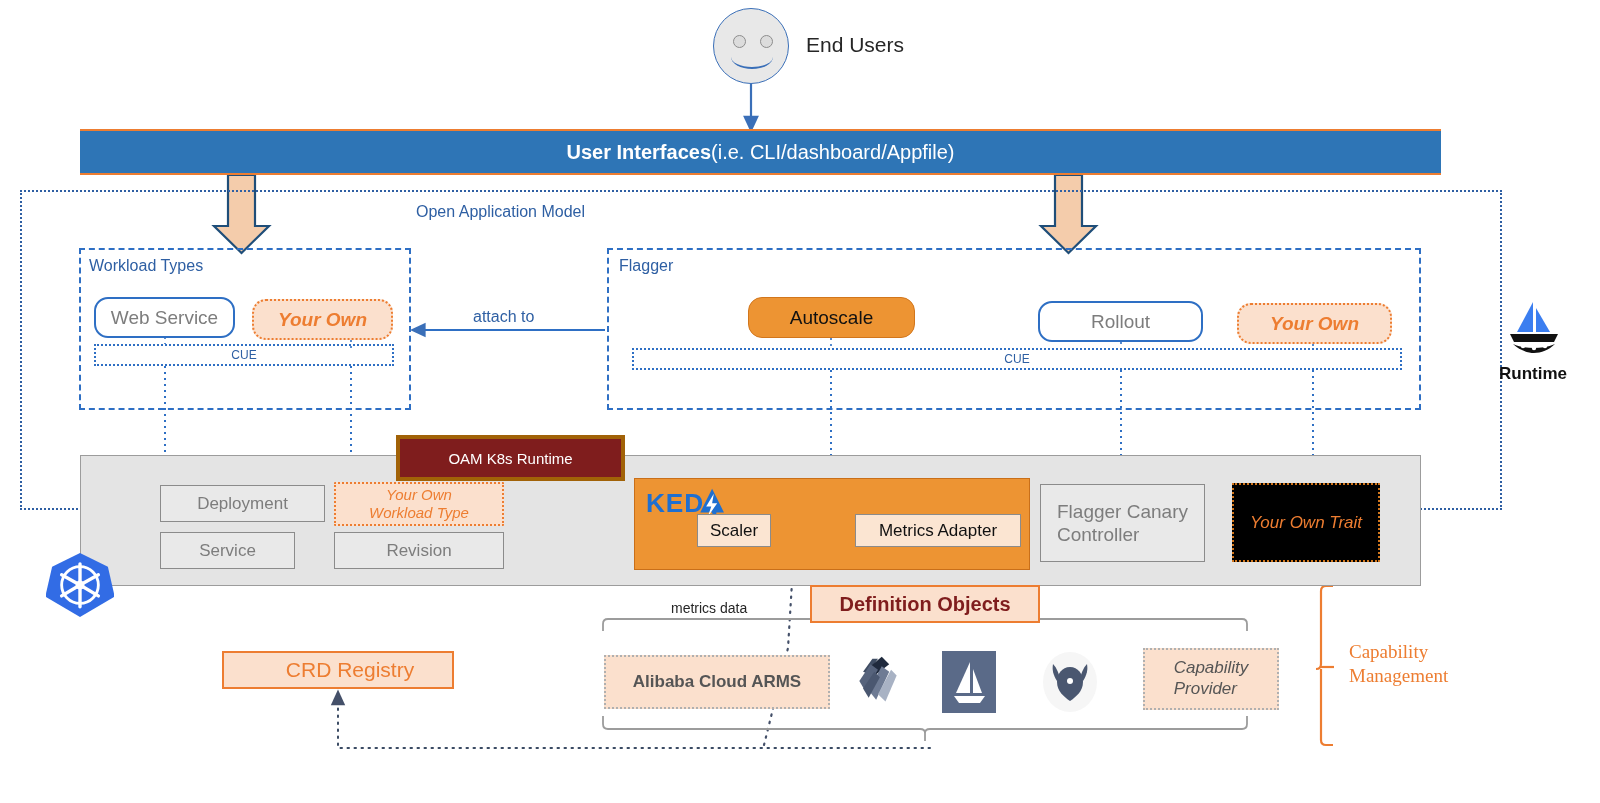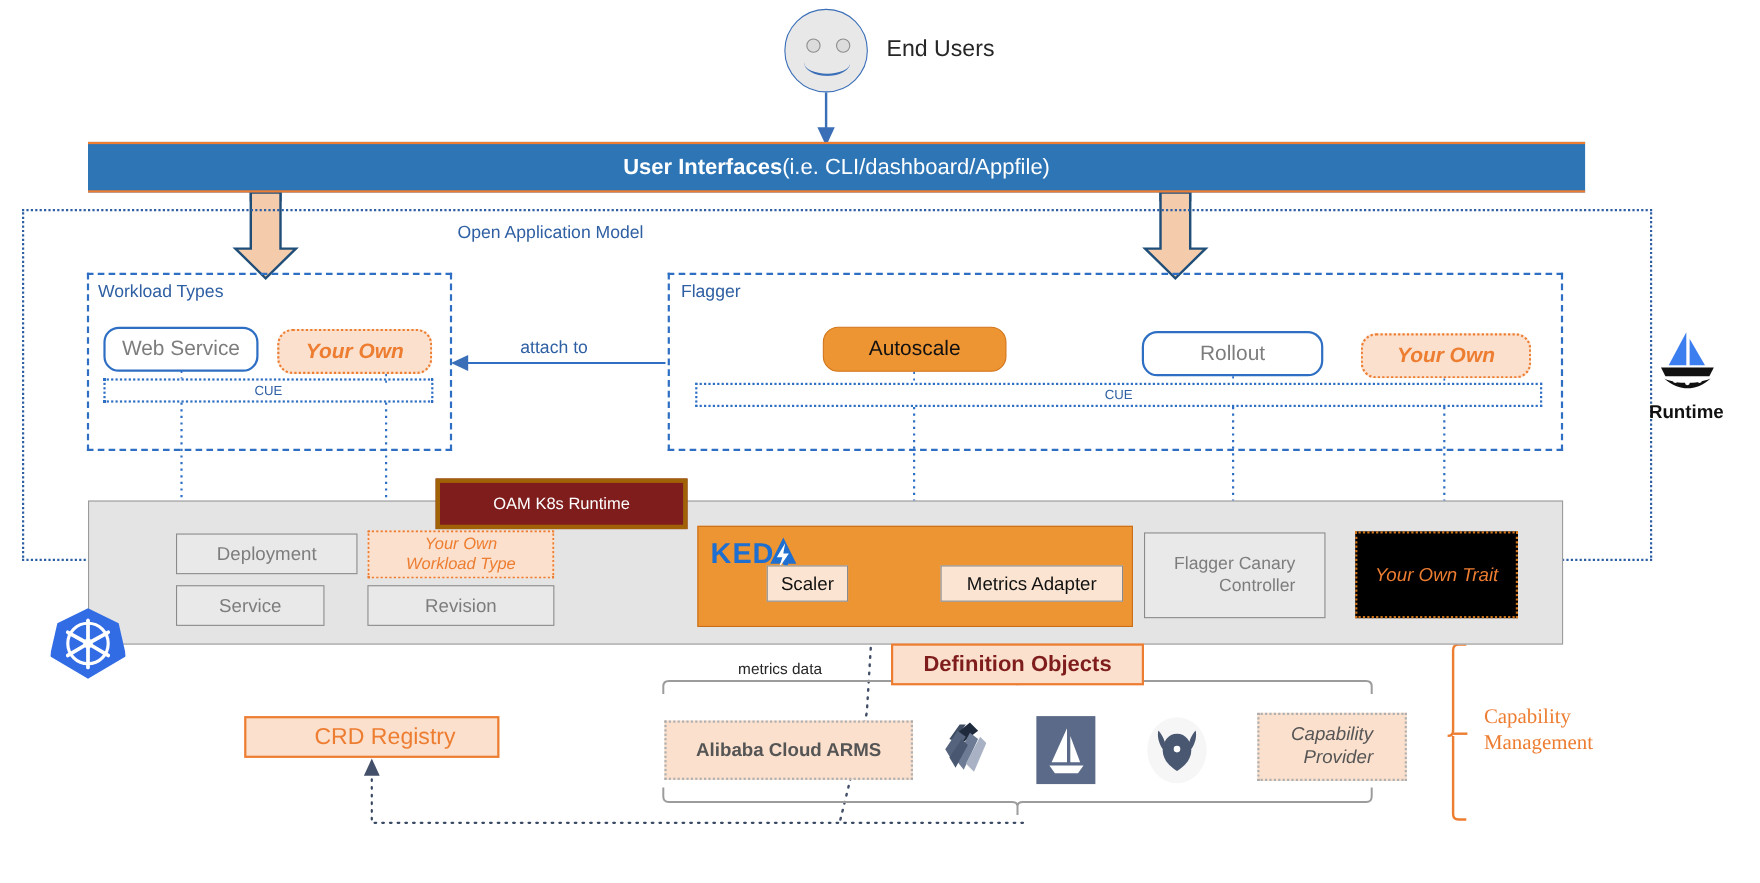--- a/index.html
+++ b/index.html
@@ -1,21 +1,21 @@
 <!DOCTYPE html>
 <html><head>
 <meta charset="utf-8">
 <title>KubeVela OAM Architecture</title>
 <style>
   html,body{margin:0;padding:0;background:#ffffff;}
   body{width:1600px;height:803px;position:relative;overflow:hidden;
        font-family:"Liberation Sans","DejaVu Sans",sans-serif;color:#404040;}
   .canvas{position:absolute;inset:0;}
   .abs{position:absolute;box-sizing:border-box;}
-  .ctr{display:flex;align-items:center;justify-content:center;text-align:right;}
+  .ctr{display:flex;align-items:center;justify-content:center;text-align:left;}
 
   
   #smiley{left:713px;top:8px;width:76px;height:76px;border-radius:50%;
           background:#e8e8e8;border:1.6px solid #3a6fb8;}
   #smiley .eye{position:absolute;width:11px;height:11px;border-radius:50%;
                background:#dcdcdc;border:1.4px solid #8d8d8d;top:26px;}
   #smiley .eye.l{left:19px;} #smiley .eye.r{left:46px;}
   #smiley .mouth{position:absolute;left:17px;top:36px;width:42px;height:22px;
                  border:0;border-bottom:2.2px solid #3a6fb8;border-radius:0 0 50% 50%;}
   #endusers-label{left:806px;top:33px;font-size:21px;color:#262626;white-space:nowrap;}
@@ -64,21 +64,21 @@
   #runtime-tab{left:396px;top:435px;width:229px;height:46px;background:#7f1d1d;
                border:4px solid #a16207;color:#ffffff;font-size:15px;}
   .rbox{height:37px;font-size:17px;background:#e9e9e9;border:1.6px solid #8b8b8b;color:#7d7d7d;}
   #b-deployment{left:160px;top:485px;width:165px;}
   #b-service{left:160px;top:532px;width:135px;}
   #b-revision{left:334px;top:532px;width:170px;}
   #b-wl-own{left:334px;top:482px;width:170px;height:44px;background:#fbe0cd;
             border:2.2px dotted #ed7d31;color:#ed7d31;font-style:italic;
             font-size:15px;line-height:1.22;flex-direction:column;border-radius:1px;}
   #b-flagger{left:1040px;top:484px;width:165px;height:78px;background:#e9e9e9;
-             border:1.6px solid #8b8b8b;color:#7d7d7d;font-size:16px;line-height:1.22;}
+             border:1.6px solid #8b8b8b;color:#7d7d7d;font-size:19px;line-height:1.22;}
   #b-tr-own{left:1232px;top:483px;width:148px;height:79px;background:#000000;
             border:2.2px dotted #d2761c;color:#ed7d31;font-style:italic;font-size:17px;}
 
   
   #keda{left:634px;top:478px;width:396px;height:92px;background:#ed9433;
         border:1.6px solid #c96f19;}
   #keda-logo{left:646px;top:487px;width:100px;height:34px;}
   .kbox{height:33px;font-size:17px;background:#fbe5d2;border:1.5px solid #8b8b8b;color:#111;}
   #k-scaler{left:697px;top:514px;width:74px;}
   #k-metrics{left:855px;top:514px;width:166px;}

